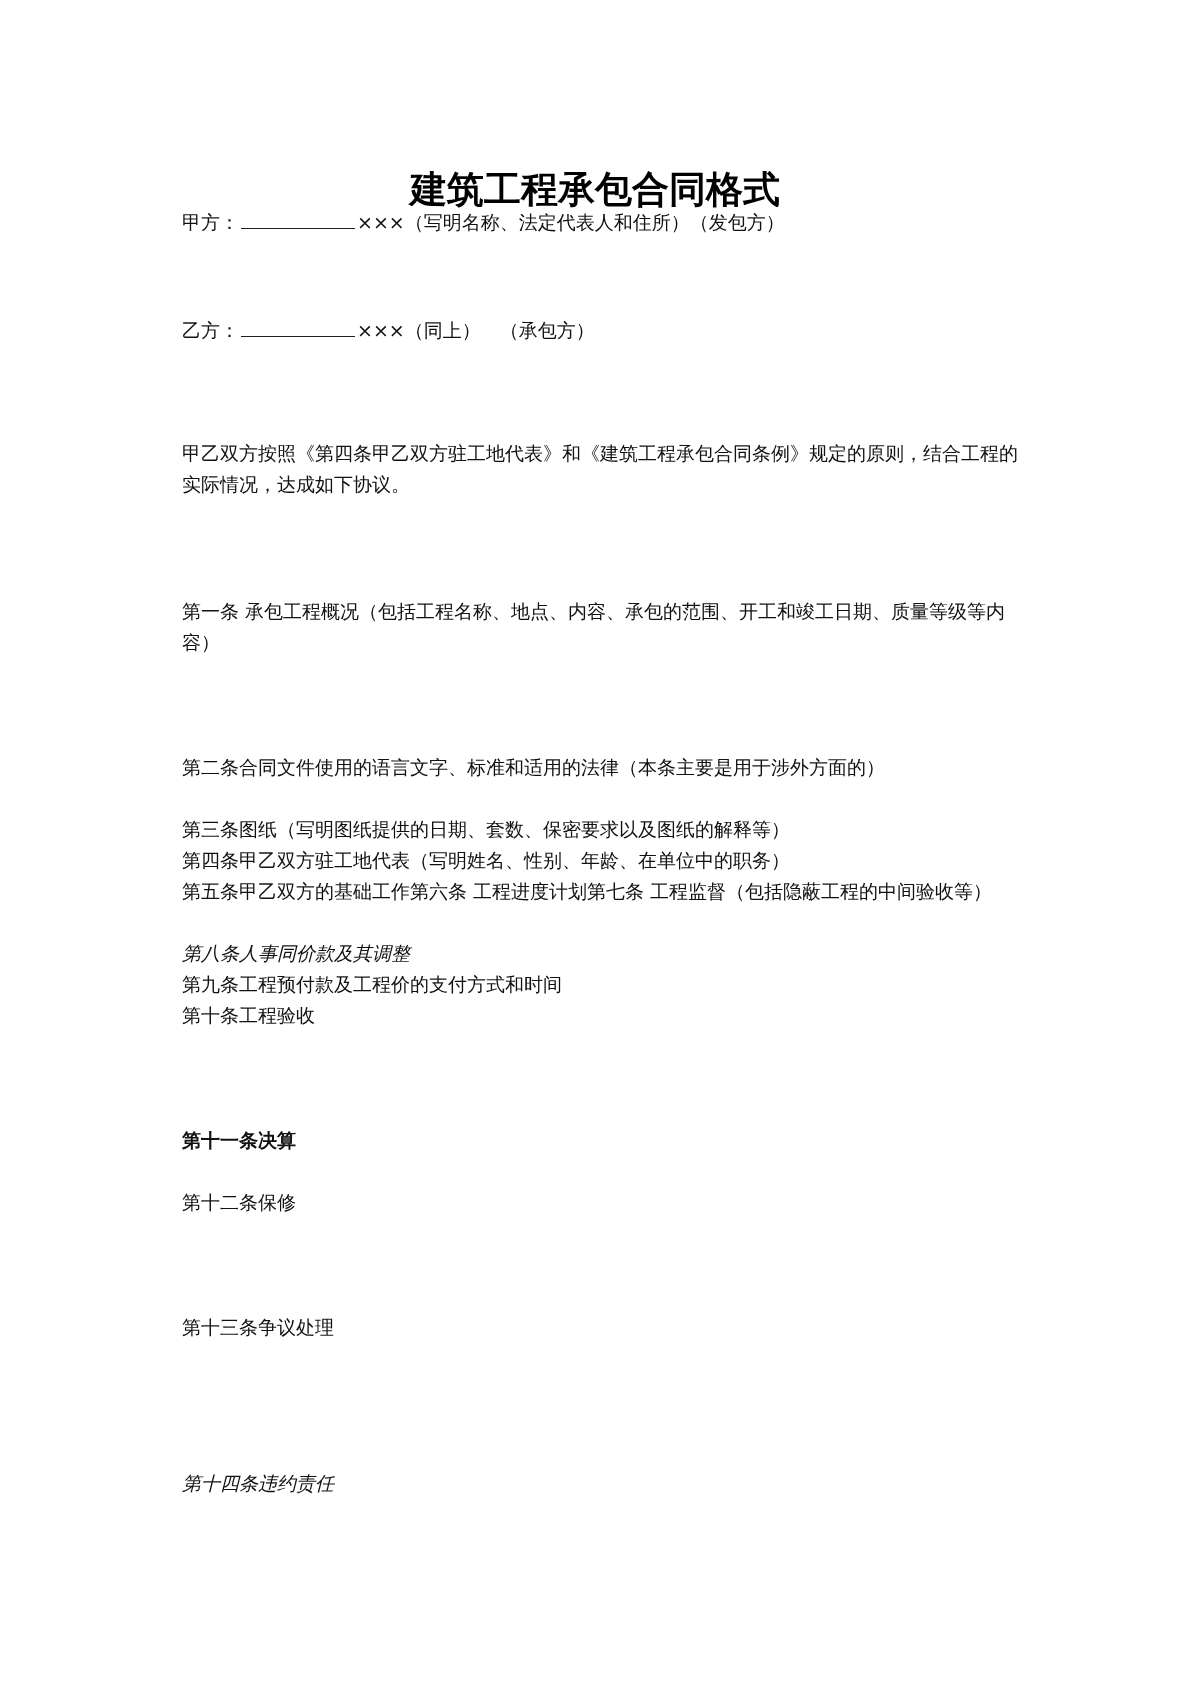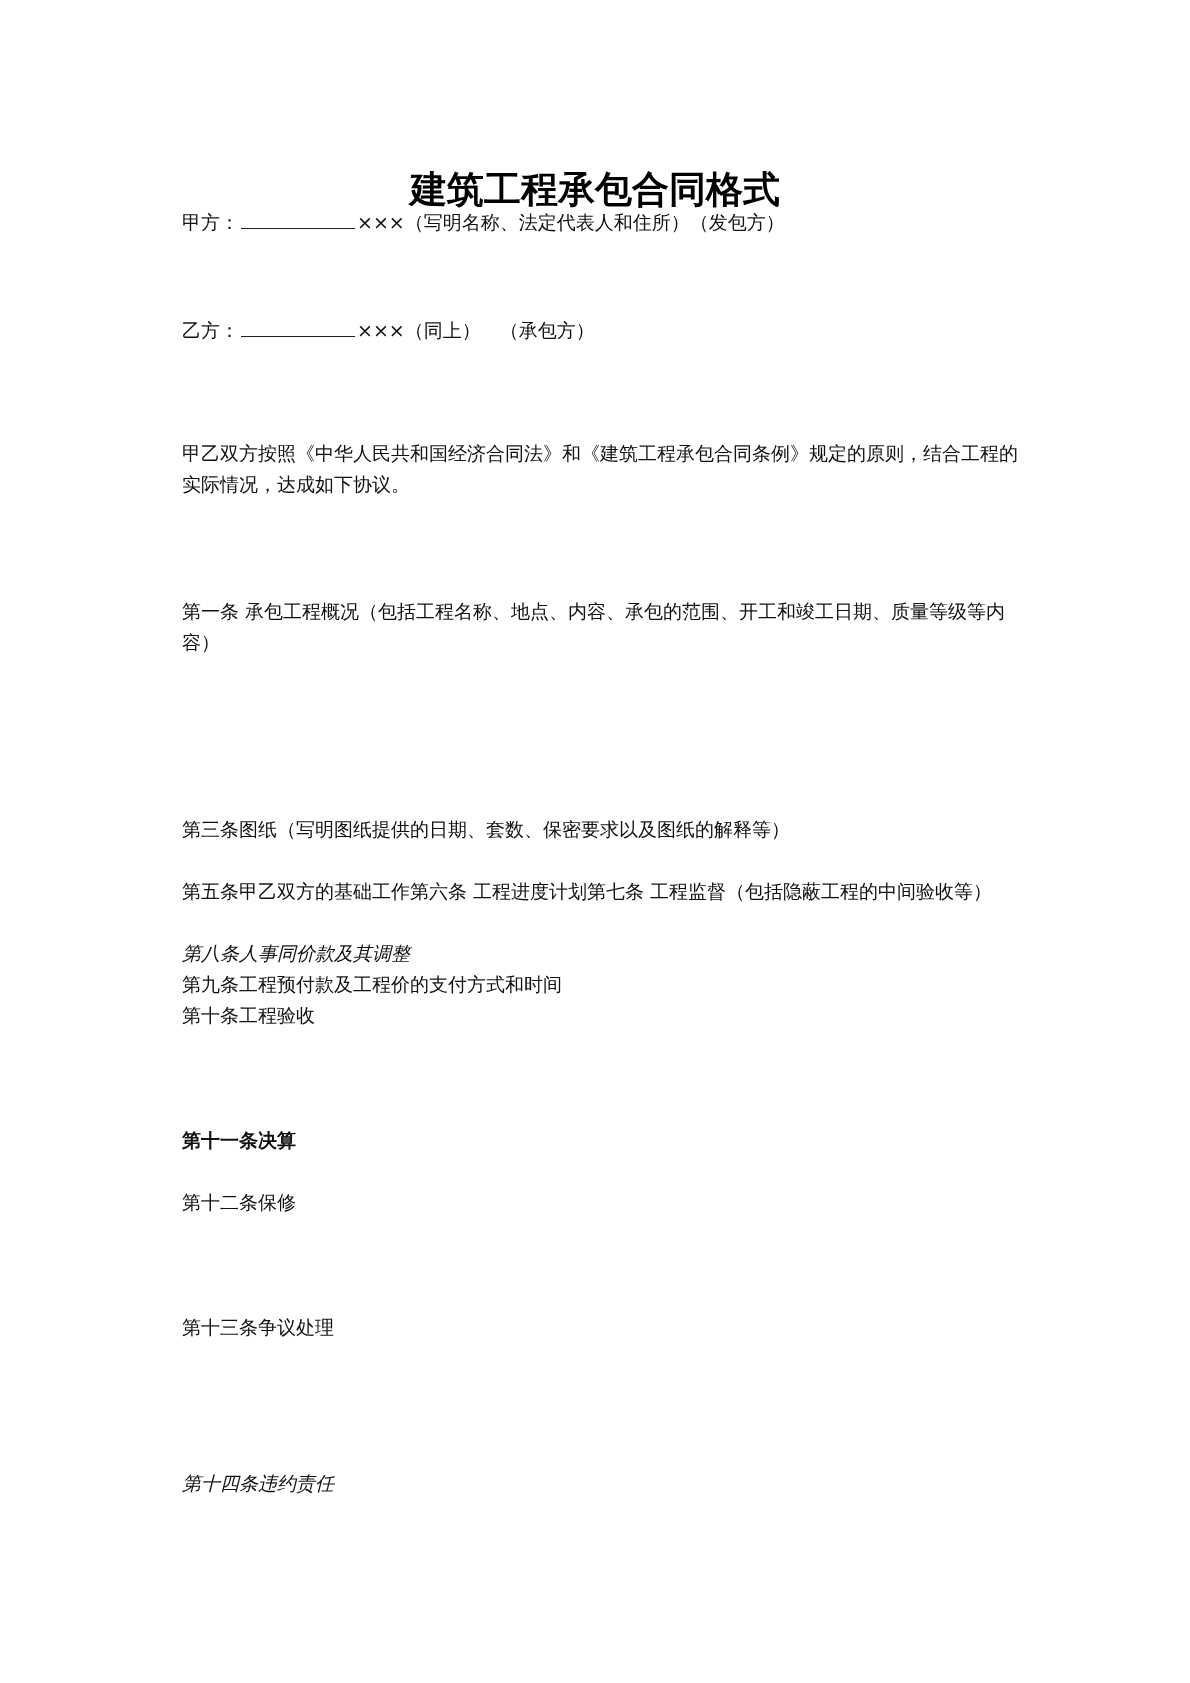--- a/index.html
+++ b/index.html
@@ -20,26 +20,28 @@
   <div class="title">建筑工程承包合同格式</div>
 
   <div class="line" style="top:207px;">
     <span>甲方：</span><span class="blank"></span><span>×××（写明名称、法定代表人和住所）（发包方）</span>
   </div>
 
   <div class="line" style="top:292px;margin-top:23px;">
     <span>乙方：</span><span class="blank"></span><span>×××（同上）　（承包方）</span>
   </div>
 
-  <div class="wrap" style="top:438px;">甲乙双方按照《中华人民共和国经济合同法》和《建筑工程承包合同条例》规定的原则，结合工程的实际情况，达成如下协议。</div>
+  <div class="wrap" style="top:438px;">甲乙双方按照《第四条甲乙双方驻工地代表》和《建筑工程承包合同条例》规定的原则，结合工程的实际情况，达成如下协议。</div>
 
   <div class="wrap" style="top:596px;">第一条 承包工程概况（包括工程名称、地点、内容、承包的范围、开工和竣工日期、质量等级等内容）</div>
 
+  <div class="line" style="top:752px;">第二条合同文件使用的语言文字、标准和适用的法律（本条主要是用于涉外方面的）</div>
 
   <div class="line" style="top:814px;">第三条图纸（写明图纸提供的日期、套数、保密要求以及图纸的解释等）</div>
+  <div class="line" style="top:845px;">第四条甲乙双方驻工地代表（写明姓名、性别、年龄、在单位中的职务）</div>
   <div class="wrap" style="top:876px;">第五条甲乙双方的基础工作第六条 工程进度计划第七条 工程监督（包括隐蔽工程的中间验收等）</div>
   <div class="line" style="top:938px;font-style:italic;">第八条人事同价款及其调整</div>
   <div class="line" style="top:969px;">第九条工程预付款及工程价的支付方式和时间</div>
   <div class="line" style="top:1000px;">第十条工程验收</div>
 
   <div class="line" style="top:1125px;font-weight:bold;">第十一条决算</div>
   <div class="line" style="top:1187px;">第十二条保修</div>
   <div class="line" style="top:1312px;">第十三条争议处理</div>
   <div class="line" style="top:1468px;font-style:italic;">第十四条违约责任</div>
 

